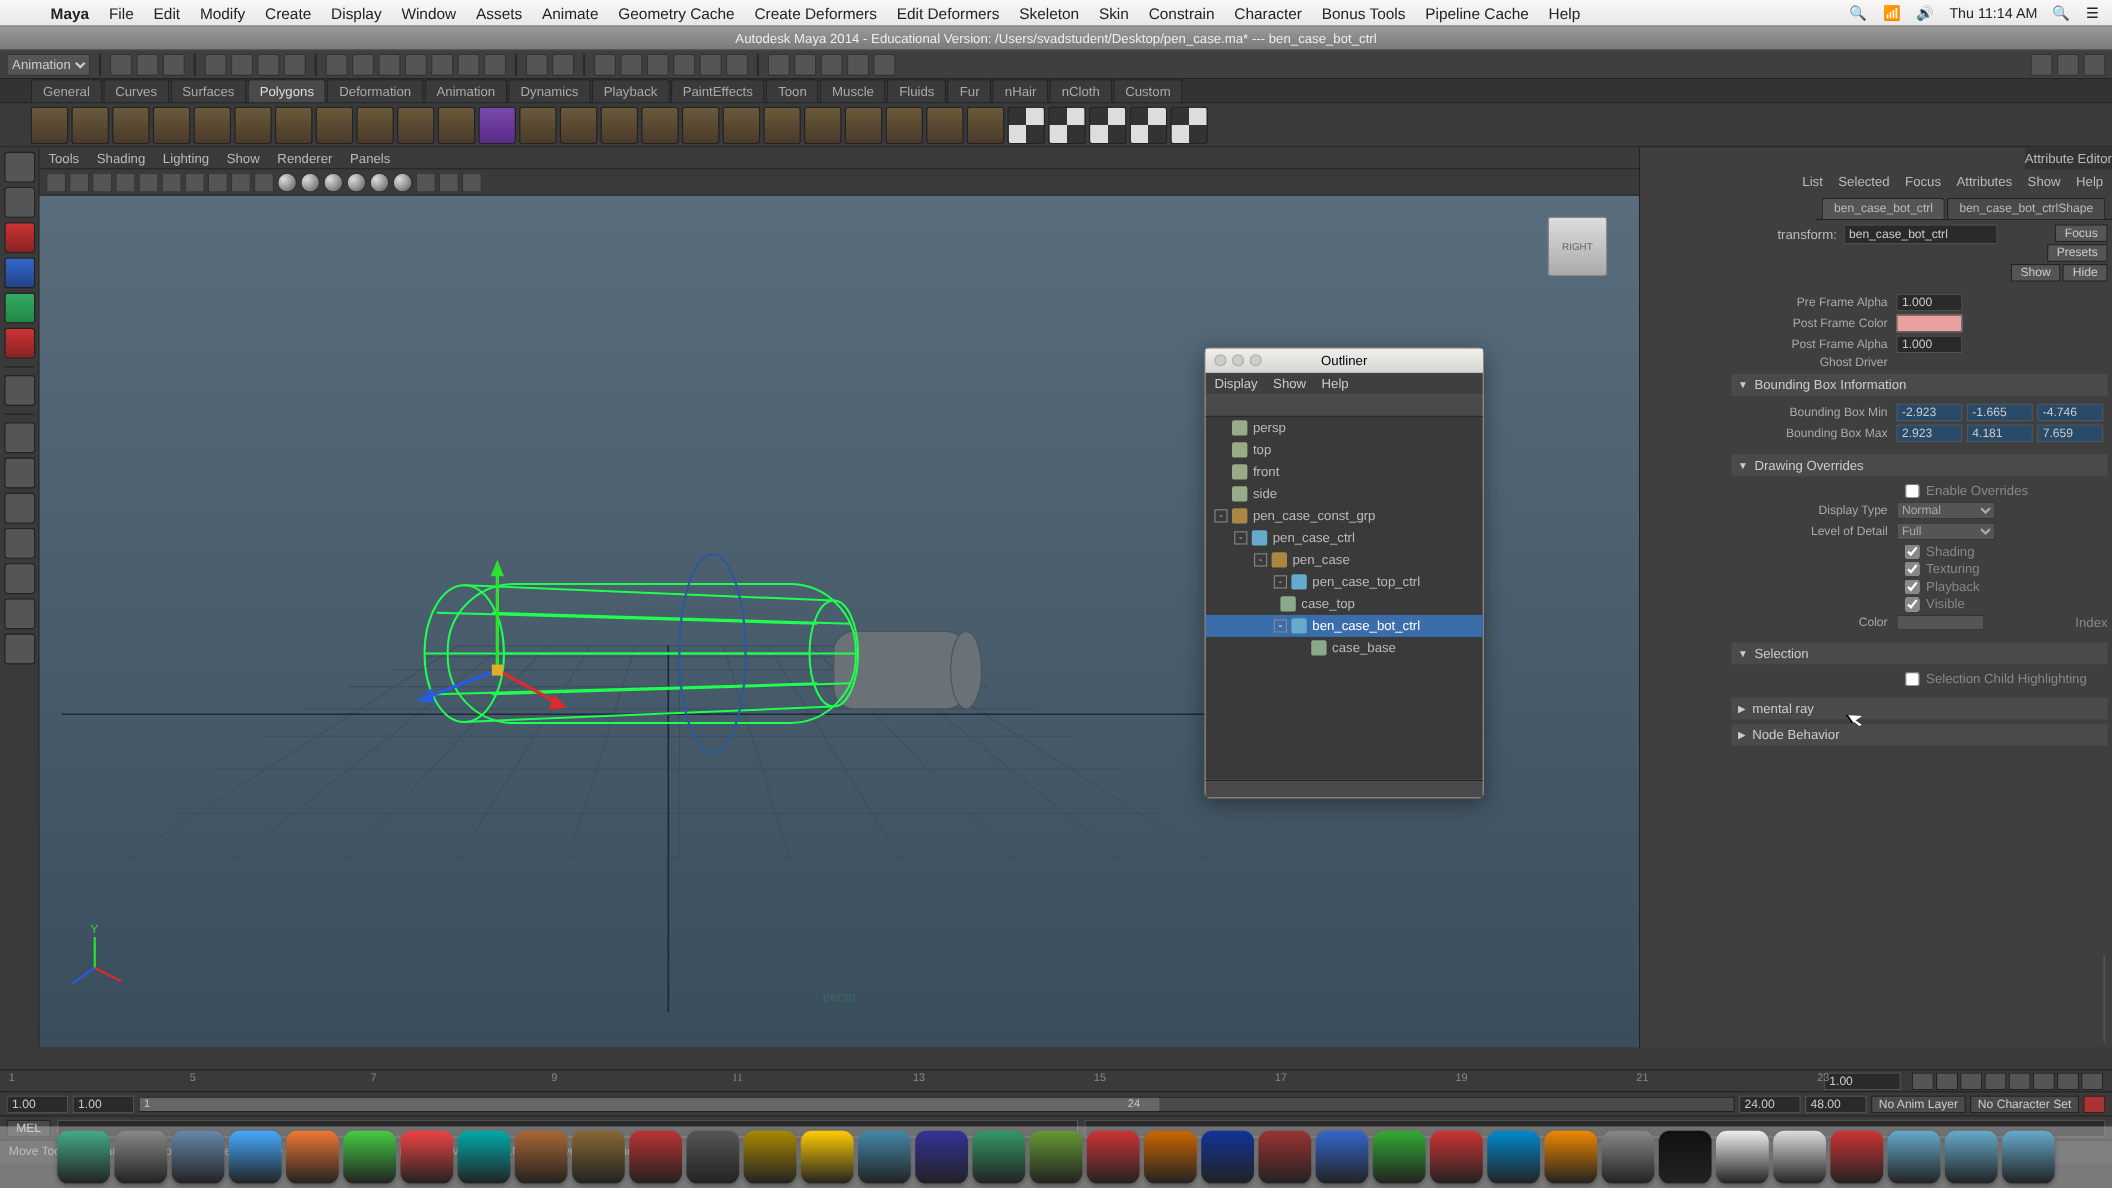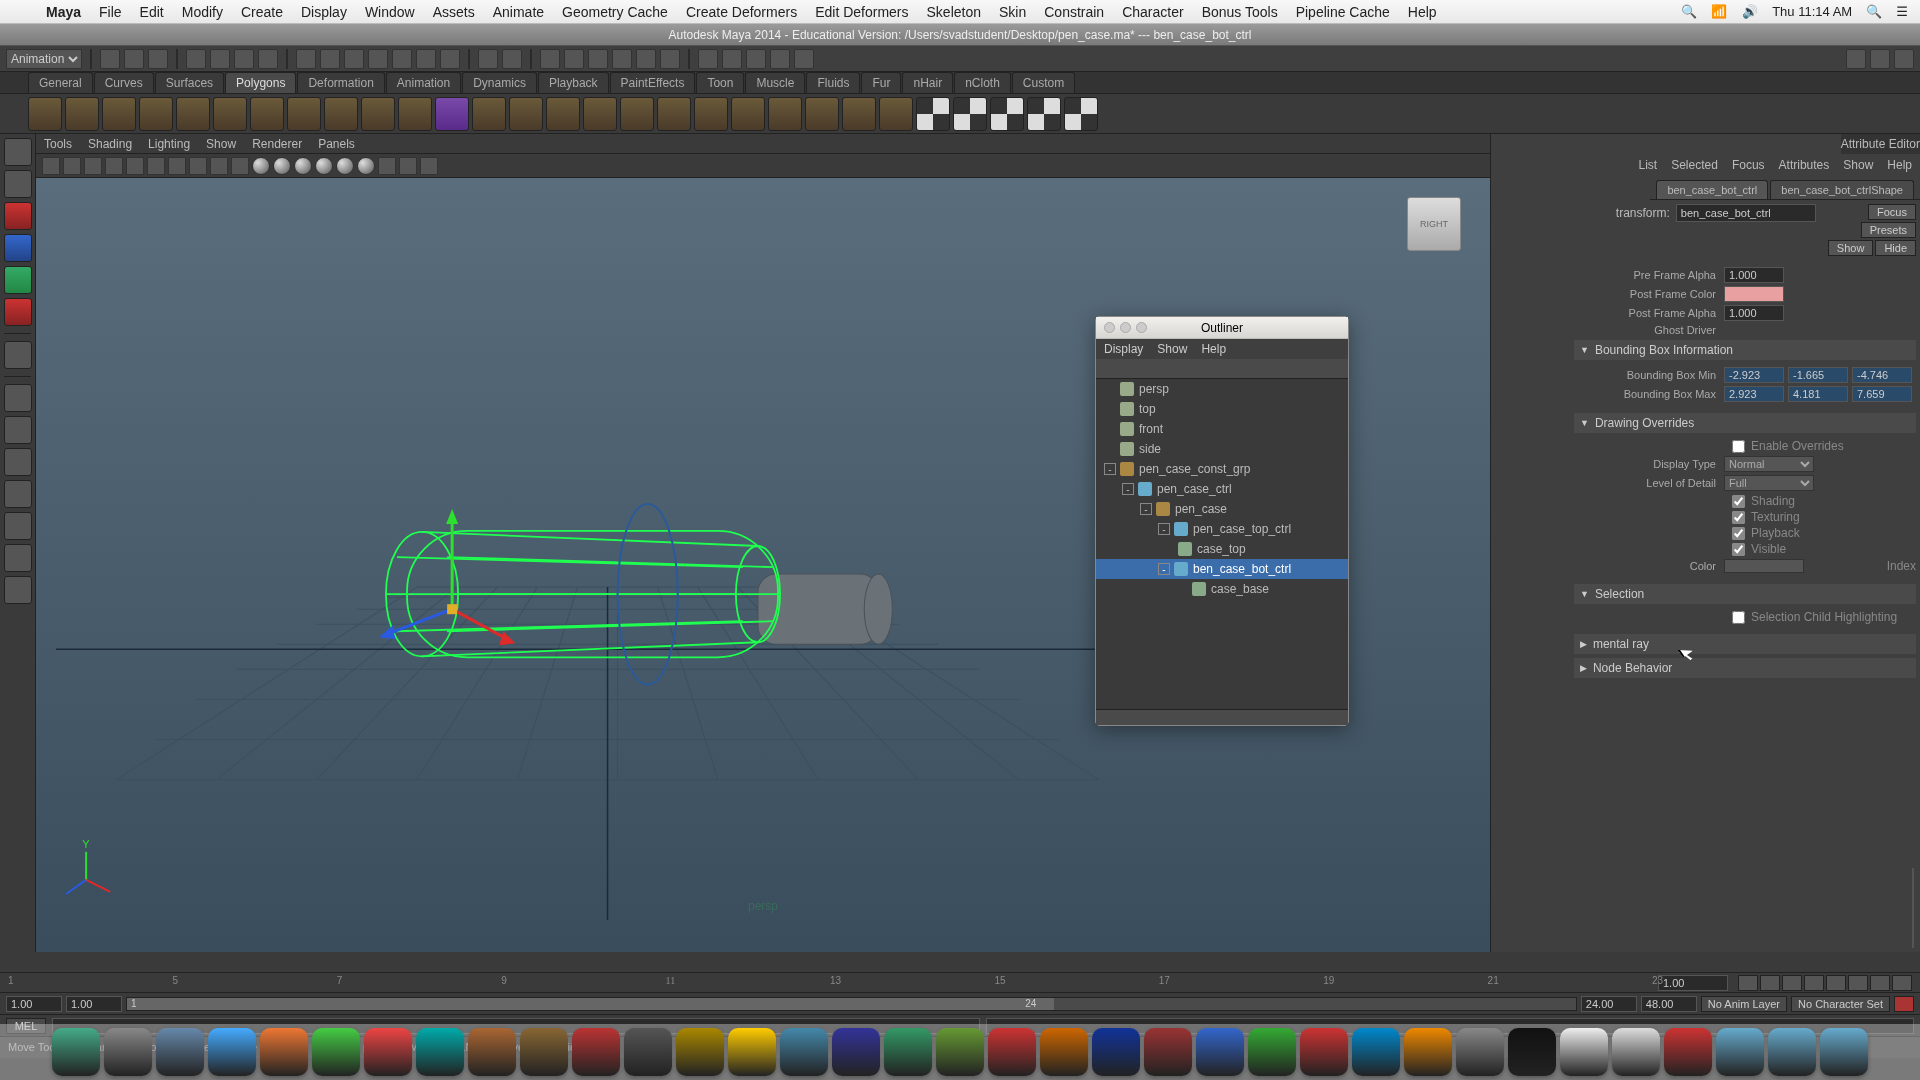--- a/index.html
+++ b/index.html
@@ -570,21 +570,21 @@
       <div class="row" style="padding-left: 44px;">
         <span class="exp">-</span>
         <span class="ico grp"></span>
         <span>pen_case</span>
       </div>
       <div class="row" style="padding-left: 62px;">
         <span class="exp">-</span>
         <span class="ico crv"></span>
         <span>pen_case_top_ctrl</span>
       </div>
-      <div class="row" style="padding-left: 66px; text-align: center;">
+      <div class="row" style="padding-left: 52px; text-align: center;">
         <span style="width: 16px;"></span>
         <span class="ico msh"></span>
         <span>case_top</span>
       </div>
       <div class="row selected" style="padding-left: 62px;">
         <span class="exp">-</span>
         <span class="ico crv"></span>
         <span>ben_case_bot_ctrl</span>
       </div>
       <div class="row" style="padding-left: 80px;">

